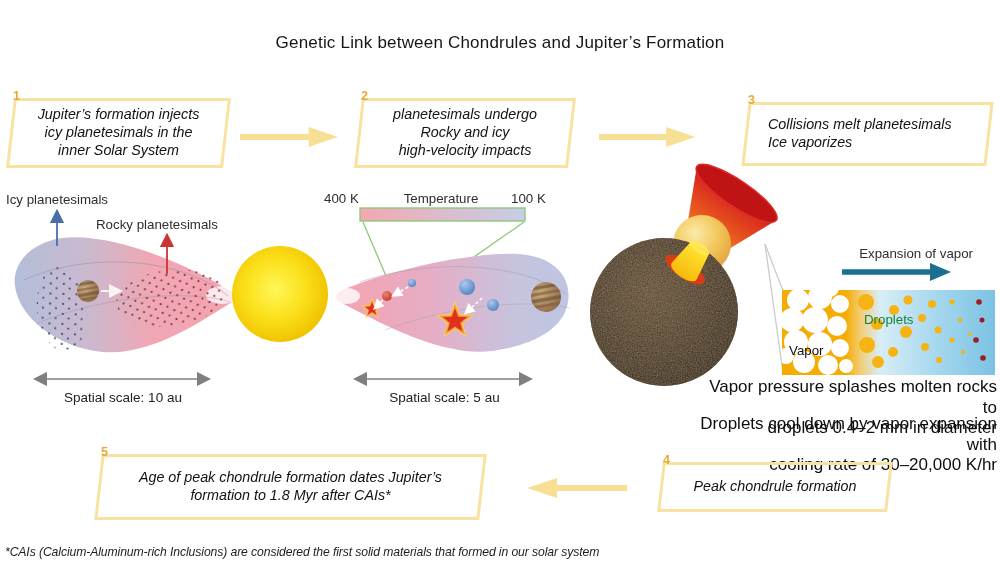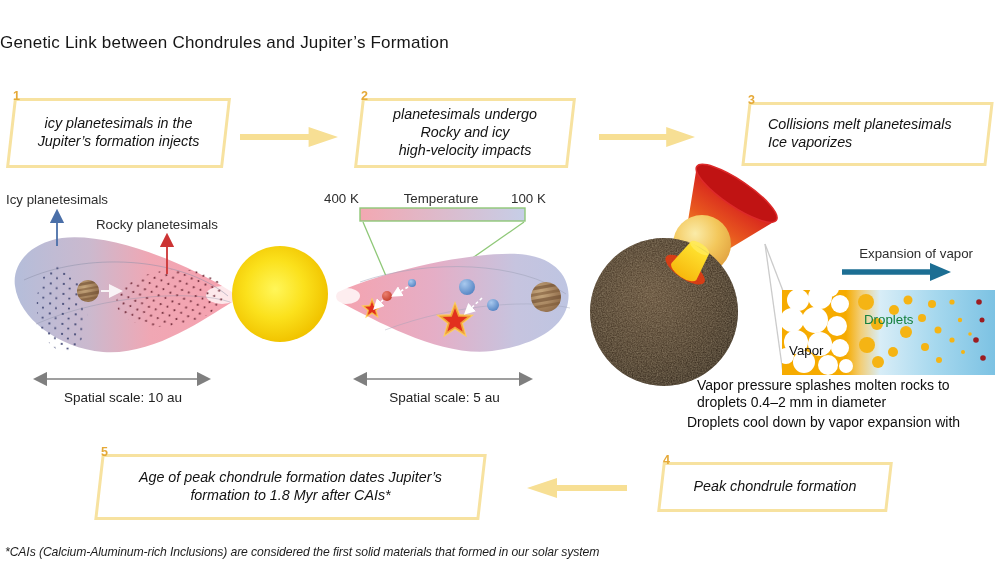--- a/index.html
+++ b/index.html
@@ -1,53 +1,54 @@
 <!DOCTYPE html>
 <html style="--accent_yellow: #F7E2A0; --arrow_yellow: #F7DF94; --number_gold: #E5A938; --teal_arrow: #1C6E93; --green_border: #8FC878; --blue_arrow: #4A6FA8; --red_arrow: #CC3434; --gray_arrow: #7F7F7F; --sun_yellow: #F5C800; --vapor_orange: #F6AB00; --droplet_yellow: #F5B414;"><head>
 <meta charset="utf-8">
 <style>
   html,body{margin:0;padding:0;background:#fff;}
   .canvas{position:relative;width:1000px;height:570px;background:#ffffff;overflow:hidden;
           font-family:"Liberation Sans","DejaVu Sans",sans-serif;color:#141414;}
-  .title{position:absolute;left:0;right:0;top:33px;font-size:17px;
+  .title{position:absolute;left:0;right:0;top:33px;text-align:center;font-size:17px;
          letter-spacing:.2px;color:#161616;}
   
   .step{position:absolute;}
   .step-border{position:absolute;inset:0;border:3px solid var(--accent_yellow,#F7E2A0);
                transform:skewX(-6.5deg);background:transparent;}
   .step-text{position:absolute;inset:0;display:flex;flex-direction:column;justify-content:center;
              font-style:italic;font-size:14.3px;line-height:1.25;color:#121212;text-align:center;}
   .step-text.left{text-align:left;padding-left:23px;}
   .step-num{position:absolute;top:-9px;left:3px;font-weight:bold;font-size:12.5px;
             color:var(--number_gold,#E5A938);}
   
   .harrow{position:absolute;background:var(--arrow_yellow,#F7DF94);
           clip-path:polygon(0 35%,70% 35%,70% 0%,100% 50%,70% 100%,70% 65%,0 65%);}
   .flip{transform:scaleX(-1);}
   
   .label{position:absolute;font-size:13.3px;color:#2e2e2e;white-space:nowrap;}
   .scale-label{position:absolute;font-size:13.5px;color:#222;text-align:center;}
-  .caption{position:absolute;text-align:left;font-size:14px;line-height:1.22;color:#0e0e0e;}
+  .caption{position:absolute;text-align:right;font-size:17px;line-height:1.22;color:#0e0e0e;}
   .footnote{position:absolute;left:5px;top:545px;font-style:italic;font-size:12.2px;
             letter-spacing:-.1px;color:#1d1d1d;white-space:nowrap;}
   svg{position:absolute;overflow:visible;}
 </style>
 </head>
 <body>
 
 <div class="canvas">
 
   <div class="title">Genetic Link between Chondrules and Jupiter’s Formation</div>
 
   <div class="step" style="left:10px;top:98px;width:217px;height:70px">
     <div class="step-border"></div>
     <div class="step-num">1</div>
     <div class="step-text">
+      <div>Jupiter’s formation injects</div>
       <div>icy planetesimals in the</div>
-      <div>Jupiter’s formation injects</div>
+      <div>inner Solar System</div>
     </div>
   </div>
 
   <div class="harrow" style="left:240px;top:127px;width:98px;height:20px"></div>
 
   <div class="step" style="left:358px;top:98px;width:214px;height:70px">
     <div class="step-border"></div>
     <div class="step-num">2</div>
     <div class="step-text">
       <div>planetesimals undergo</div>
@@ -321,20 +322,21 @@
   <div class="label" style="left:827px;top:246px;width:146px;text-align:right">Expansion of vapor</div>
   <div class="label" style="left:789px;top:343px;color:#111">Vapor</div>
   <div class="label" style="left:864px;top:312px;color:#15803d">Droplets</div>
 
   <div class="caption" style="right:3px;top:377px;width:300px">
     <div>Vapor pressure splashes molten rocks to</div>
     <div>droplets 0.4–2 mm in diameter</div>
   </div>
   <div class="caption" style="right:3px;top:414px;width:310px">
     <div>Droplets cool down by vapor expansion with</div>
+    <div>cooling rate of 30–20,000 K/hr</div>
   </div>
 
   <div class="step" style="left:660px;top:462px;width:230px;height:50px">
     <div class="step-border"></div>
     <div class="step-num">4</div>
     <div class="step-text">
       <div>Peak chondrule formation</div>
     </div>
   </div>
 

